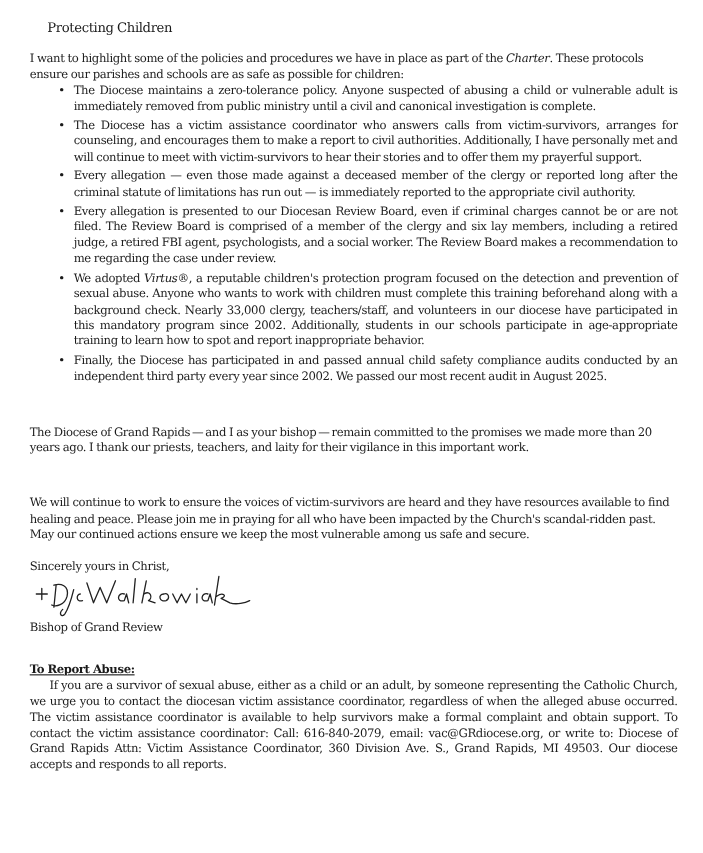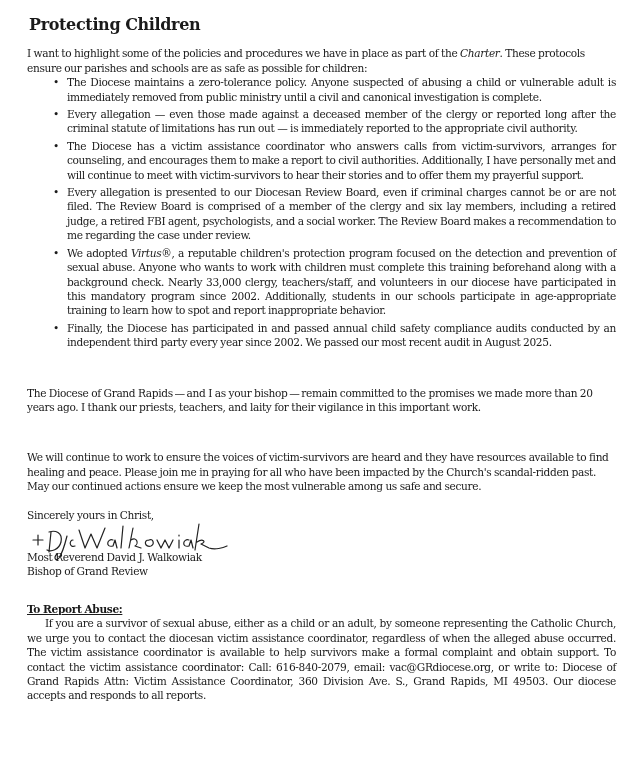--- a/index.html
+++ b/index.html
@@ -19,23 +19,23 @@
       position: absolute;
       left: 27px;
       top: 18px;
       width: 589px;
       font-size: 10.6px;
       line-height: 14.4px;
       letter-spacing: -0.35px;
       word-spacing: -0.3px;
     }
     .heading {
-      margin: 0 0 14px 2px;
-      font-weight: bold;
-      font-size: 16px;
+      margin: 0 0 14px 16px;
+      font-weight: normal;
+      font-size: 12px;
     }
     p {
       margin: 0;
       text-align: left;
     }
     .intro { margin-bottom: 0; }
     ul.bullets {
       margin: 0 0 15px 0;
       padding: 0 0 0 26px;
       list-style: none;
@@ -95,22 +95,22 @@
 <body>
 
 <div class="page">
 
   <div class="heading">Protecting Children</div>
 
   <p class="intro"><span>I want to highlight some of the policies and procedures we have in place as part of the </span><em>Charter</em><span>. These protocols ensure our parishes and schools are as safe as possible for children:</span></p>
 
   <ul class="bullets">
     <li><span>The Diocese maintains a zero-tolerance policy. Anyone suspected of abusing a child or vulnerable adult is immediately removed from public ministry until a civil and canonical investigation is complete.</span></li>
+    <li><span>The Diocese has a victim assistance coordinator who answers calls from victim-survivors, arranges for counseling, and encourages them to make a report to civil authorities. Additionally, I have personally met and will continue to meet with victim-survivors to hear their stories and to offer them my prayerful support.</span></li>
     <li><span>Every allegation — even those made against a deceased member of the clergy or reported long after the criminal statute of limitations has run out — is immediately reported to the appropriate civil authority.</span></li>
-    <li><span>The Diocese has a victim assistance coordinator who answers calls from victim-survivors, arranges for counseling, and encourages them to make a report to civil authorities. Additionally, I have personally met and will continue to meet with victim-survivors to hear their stories and to offer them my prayerful support.</span></li>
     <li><span>Every allegation is presented to our Diocesan Review Board, even if criminal charges cannot be or are not filed. The Review Board is comprised of a member of the clergy and six lay members, including a retired judge, a retired FBI agent, psychologists, and a social worker. The Review Board makes a recommendation to me regarding the case under review.</span></li>
     <li><span>We adopted </span><em>Virtus®</em><span>, a reputable children's protection program focused on the detection and prevention of sexual abuse. Anyone who wants to work with children must complete this training beforehand along with a background check. Nearly 33,000 clergy, teachers/staff, and volunteers in our diocese have participated in this mandatory program since 2002. Additionally, students in our schools participate in age-appropriate training to learn how to spot and report inappropriate behavior.</span></li>
     <li><span>Finally, the Diocese has participated in and passed annual child safety compliance audits conducted by an independent third party every year since 2002. We passed our most recent audit in August 2025.</span></li>
   </ul>
 
   <p class="para">The Diocese of Grand Rapids — and I as your bishop — remain committed to the promises we made more than 20 years ago. I thank our priests, teachers, and laity for their vigilance in this important work.</p>
   <p class="para">We will continue to work to ensure the voices of victim-survivors are heard and they have resources available to find healing and peace. Please join me in praying for all who have been impacted by the Church's scandal-ridden past. May our continued actions ensure we keep the most vulnerable among us safe and secure.</p>
 
   <p class="closing">Sincerely yours in Christ,</p>
 
@@ -125,20 +125,19 @@
         <path d="M84 18 C78 16 76 26 84 24 L86 18 L88 26"></path>
         <path d="M94 4 L92 26"></path>
         <path d="M104 6 L100 26 M102 18 C108 14 110 22 106 24 L112 26"></path>
         <path d="M120 18 C114 18 116 26 122 24 C126 22 124 16 120 18"></path>
         <path d="M128 18 L132 26 L136 18 L140 26 L144 18"></path>
         <path d="M150 18 L150 26 M150 13 L150 14"></path>
         <path d="M160 18 C154 16 152 26 160 24 L162 18 L164 26"></path>
         <path d="M170 2 L166 28 M168 20 C174 16 178 20 172 22 L180 26 C186 28 194 26 198 24"></path>
       </g>
     </svg>
-    <div class="sig-name">Most Reverend David J. Walkowiak</div>
     <div class="sig-title">Bishop of Grand Review</div>
   </div>
 
   <p class="report-heading">To Report Abuse:</p>
   <p class="report-para">If you are a survivor of sexual abuse, either as a child or an adult, by someone representing the Catholic Church, we urge you to contact the diocesan victim assistance coordinator, regardless of when the alleged abuse occurred. The victim assistance coordinator is available to help survivors make a formal complaint and obtain support. To contact the victim assistance coordinator: Call: 616-840-2079, email: vac@GRdiocese.org, or write to: Diocese of Grand Rapids Attn: Victim Assistance Coordinator, 360 Division Ave. S., Grand Rapids, MI 49503. Our diocese accepts and responds to all reports.</p>
 
 </div>
 
 </body></html>

